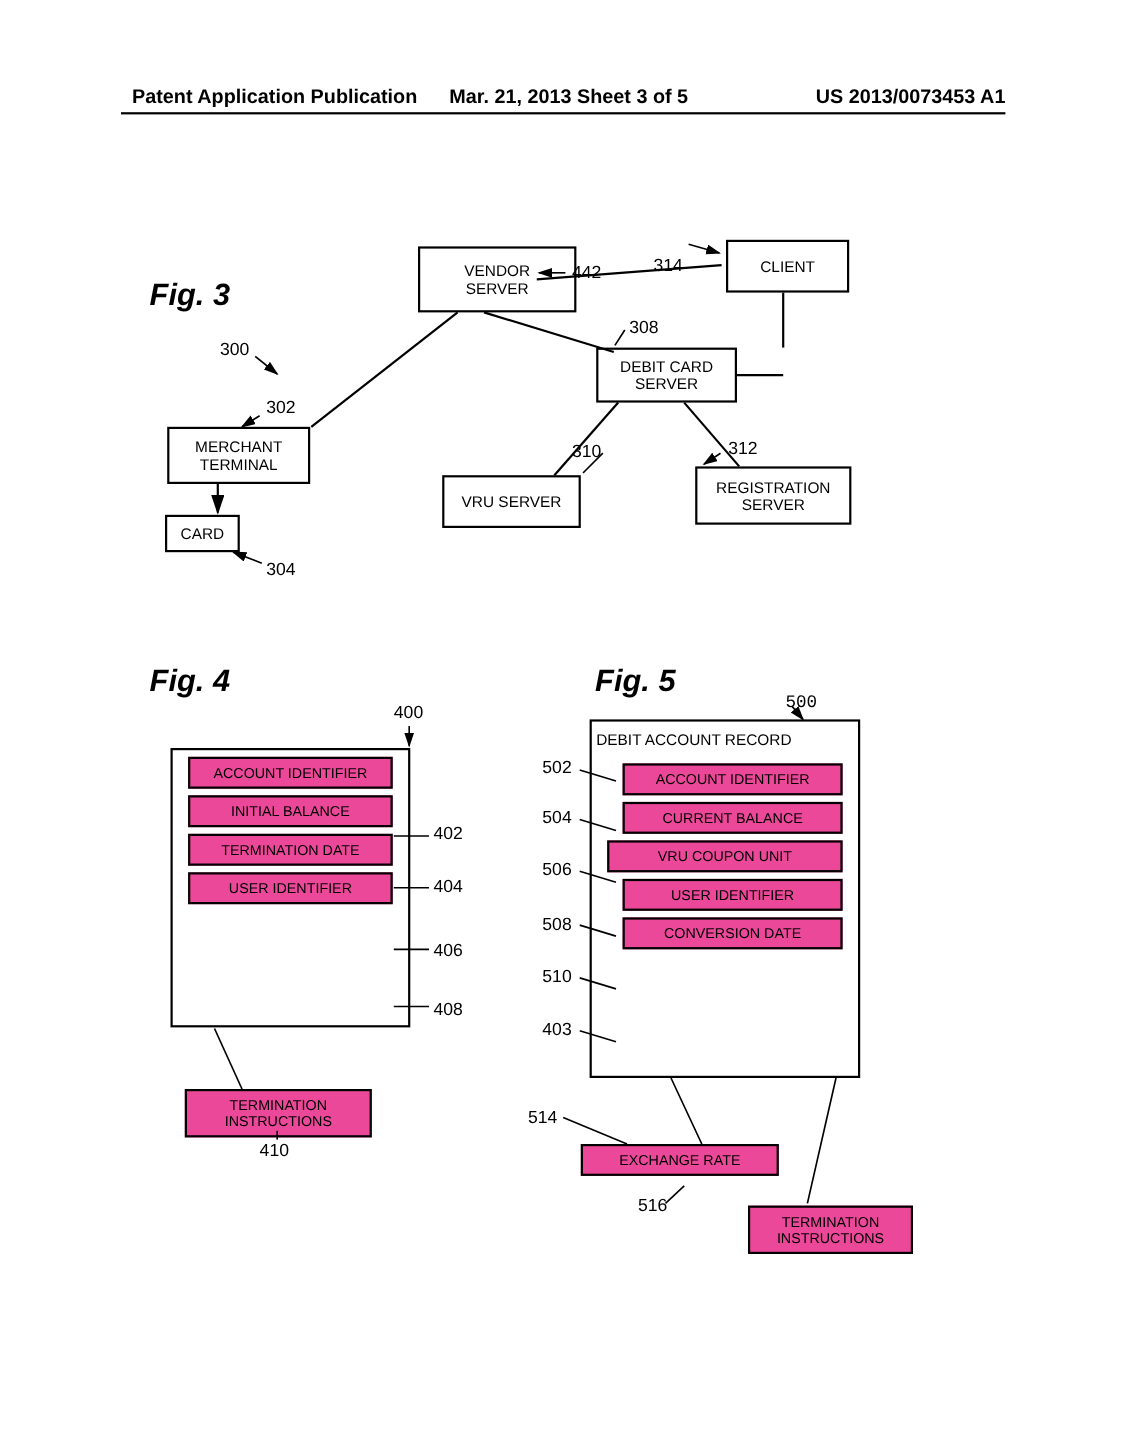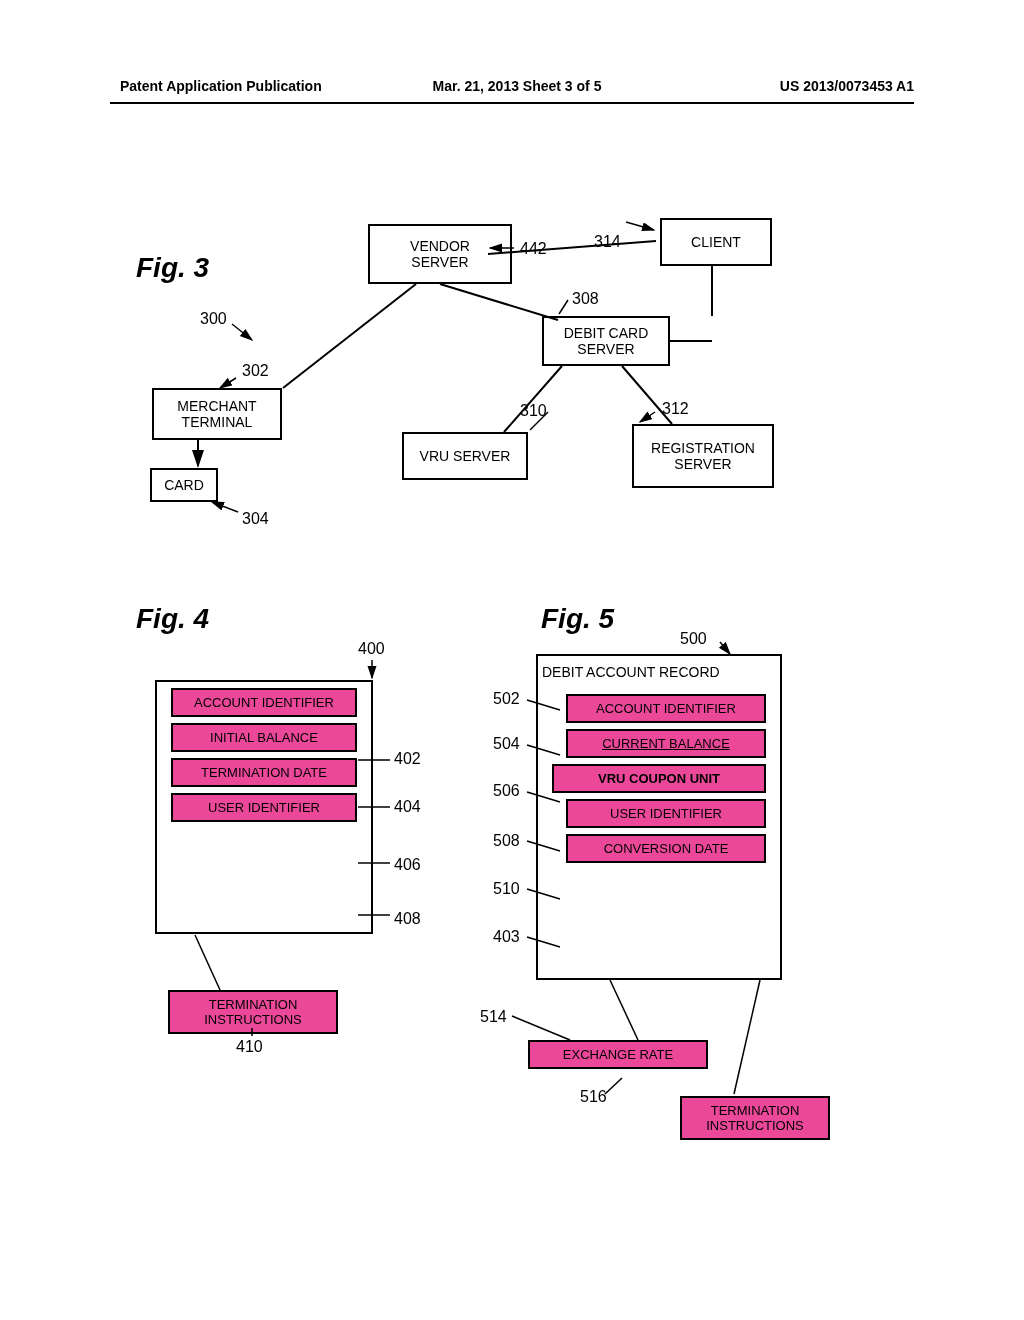--- a/index.html
+++ b/index.html
@@ -14,21 +14,21 @@
     width: 1024px;
     height: 1320px;
     position: relative;
   }
   .header {
     position: absolute;
     top: 78px;
     left: 0;
     width: 1024px;
     display: flex;
-    font-size: 14px;
+    font-size: 18px;
     font-weight: bold;
     padding: 0 110px 0 120px;
   }
   .header-left { flex:1; text-align:left; }
   .header-mid { flex:1; text-align:center; }
   .header-right { flex:1; text-align:right; }
   .hr {
     position:absolute;
     top:102px; left:110px; width:804px; height:2px; background:#000;
   }
@@ -87,34 +87,34 @@
 
   <div class="header">
     <div class="header-left">Patent Application Publication</div>
     <div class="header-mid">Mar. 21, 2013  Sheet 3 of 5</div>
     <div class="header-right">US 2013/0073453 A1</div>
   </div>
   <div class="hr"></div>
 
   <div class="figlabel" style="top:252px; left:136px;">Fig. 3</div>
 
-  <div class="box" style="top:224px; left:368px; width:144px; height:60px; white-space:pre-line;">VENDOR
+  <div class="box" style="top:224px; left:380px; width:144px; height:60px; white-space:pre-line;">VENDOR
 SERVER</div>
 
   <div class="box" style="top:218px; left:660px; width:112px; height:48px;">CLIENT</div>
 
   <div class="box" style="top:316px; left:542px; width:128px; height:50px; white-space:pre-line;">DEBIT CARD
 SERVER</div>
 
   <div class="box" style="top:388px; left:152px; width:130px; height:52px; white-space:pre-line;">MERCHANT
 TERMINAL</div>
 
   <div class="box" style="top:432px; left:402px; width:126px; height:48px;">VRU SERVER</div>
 
-  <div class="box" style="top:424px; left:632px; width:142px; height:64px; white-space:pre-line;">REGISTRATION
+  <div class="box" style="top:424px; left:632px; width:142px; height:53px; white-space:pre-line;">REGISTRATION
 SERVER</div>
 
   <div class="box" style="top:468px; left:150px; width:68px; height:34px;">CARD</div>
 
   <div class="reflabel" style="top:310px; left:200px;">300</div>
   <div class="reflabel" style="top:362px; left:242px;">302</div>
   <div class="reflabel" style="top:510px; left:242px;">304</div>
   <div class="reflabel" style="top:240px; left:520px;">442</div>
   <div class="reflabel" style="top:290px; left:572px;">308</div>
   <div class="reflabel" style="top:402px; left:520px;">310</div>
@@ -138,32 +138,32 @@
   <div class="reflabel" style="top:798px; left:394px;">404</div>
   <div class="reflabel" style="top:856px; left:394px;">406</div>
   <div class="reflabel" style="top:910px; left:394px;">408</div>
   <div class="reflabel" style="top:1038px; left:236px;">410</div>
 
   <div class="figlabel" style="top:603px; left:541px;">Fig. 5</div>
 
   <div class="recordbox" style="top:654px; left:536px; width:246px; height:326px;">
     <div class="recordtitle">DEBIT ACCOUNT RECORD</div>
     <div class="recordfield" style="margin-left:28px;">ACCOUNT IDENTIFIER</div>
-    <div class="recordfield" style="margin-left:28px;text-decoration:underline;">CURRENT BALANCE</div>
-    <div class="recordfield" style="font-weight:bold;">VRU COUPON UNIT</div>
+    <div class="recordfield" style="margin-left:28px;">CURRENT BALANCE</div>
+    <div class="recordfield" style="">VRU COUPON UNIT</div>
     <div class="recordfield" style="margin-left:28px;">USER IDENTIFIER</div>
     <div class="recordfield" style="margin-left:28px;">CONVERSION DATE</div>
   </div>
 
   <div class="recordfield" style="position:absolute; top:1040px; left:528px; width:180px; margin:0;">EXCHANGE RATE</div>
 
   <div class="recordfield" style="position:absolute; top:1096px; left:680px; width:150px; margin:0; white-space:pre-line;">TERMINATION
 INSTRUCTIONS</div>
 
-  <div class="reflabel" style="top:630px; left:680px;">500</div>
+  <div class="reflabel" style="top:630px; left:714px;font-family:Liberation Mono, monospace;">500</div>
   <div class="reflabel" style="top:690px; left:493px;">502</div>
   <div class="reflabel" style="top:735px; left:493px;">504</div>
   <div class="reflabel" style="top:782px; left:493px;">506</div>
   <div class="reflabel" style="top:832px; left:493px;">508</div>
   <div class="reflabel" style="top:880px; left:493px;">510</div>
   <div class="reflabel" style="top:928px; left:493px;">403</div>
   <div class="reflabel" style="top:1008px; left:480px;">514</div>
   <div class="reflabel" style="top:1088px; left:580px;">516</div>
 
   <svg class="overlay">

